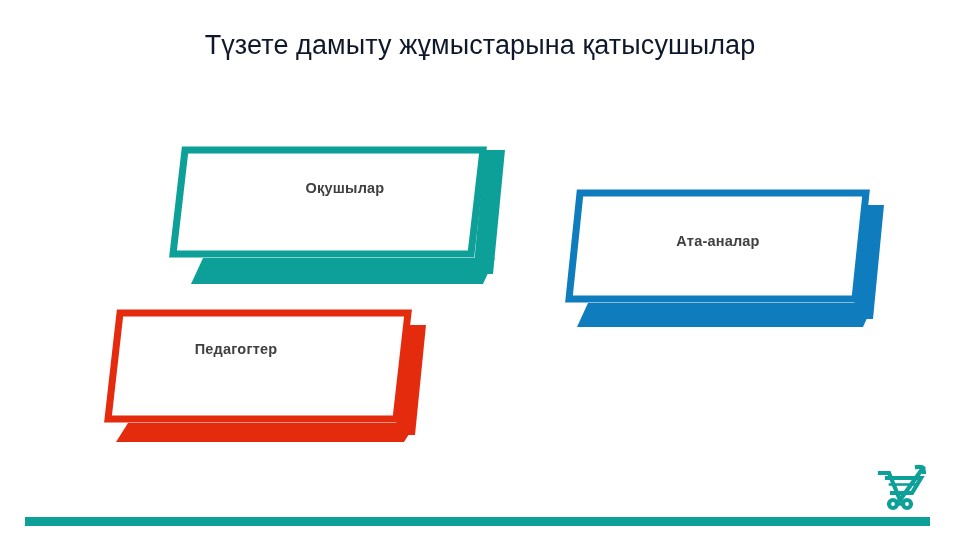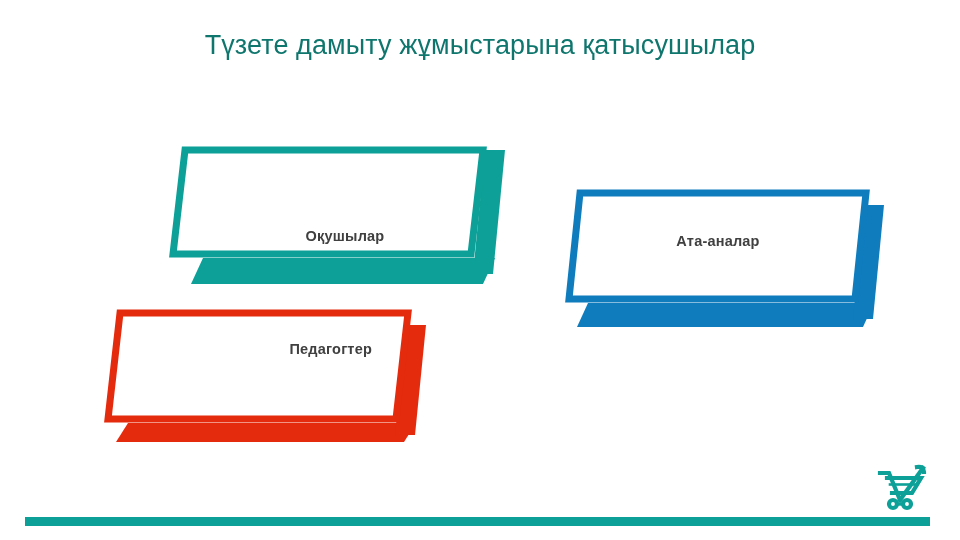--- a/index.html
+++ b/index.html
@@ -20,21 +20,21 @@
     background: #ffffff;
   }
   #slide-title {
     position: absolute;
     left: 0;
     top: 28px;
     width: 960px;
     text-align: center;
     font-size: 27px;
     font-weight: 400;
-    color: #0f766e;
+    color: #0f172a;
     letter-spacing: 0.1px;
     line-height: 34px;
     white-space: nowrap;
   }
   .card {
     position: absolute;
   }
   .card svg {
     display: block;
     overflow: visible;
@@ -43,27 +43,27 @@
     position: absolute;
     font-size: 14.5px;
     font-weight: bold;
     color: #404040;
     white-space: nowrap;
     text-align: center;
     letter-spacing: 0.2px;
   }
   
   #card-students { left: 155px; top: 132px; width: 360px; height: 150px; }
-  #card-students .card-label { left: 50px; top: 48px; width: 280px; margin-top: 48px; }
+  #card-students .card-label { left: 50px; top: 48px; width: 280px; }
   
   #card-parents { left: 548px; top: 185px; width: 340px; height: 140px; }
   #card-parents .card-label { left: 40px; top: 48px; width: 260px; text-align: center; }
   
   #card-teachers { left: 88px; top: 305px; width: 345px; height: 140px; }
-  #card-teachers .card-label { left: 24px; top: 36px; width: 260px; text-align: right; }
+  #card-teachers .card-label { left: 18px; top: 36px; width: 260px; }
 
   #bottom-bar {
     position: absolute;
     left: 25px;
     top: 517px;
     width: 905px;
     height: 9px;
     background: #0DA098;
   }
   #cart-icon {

